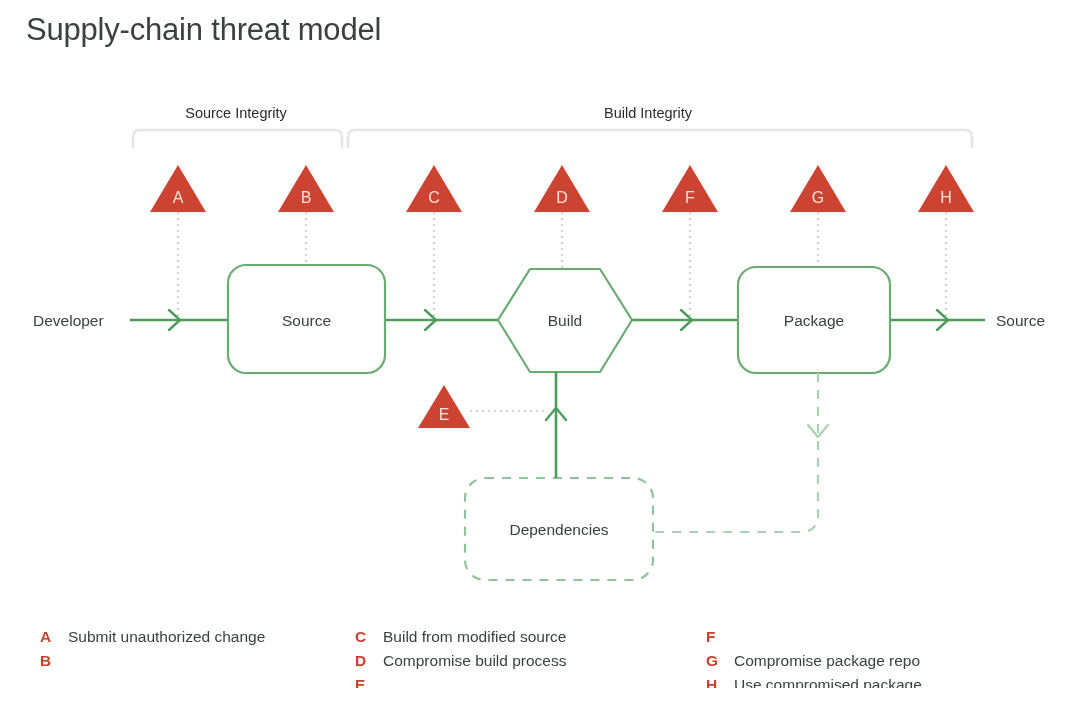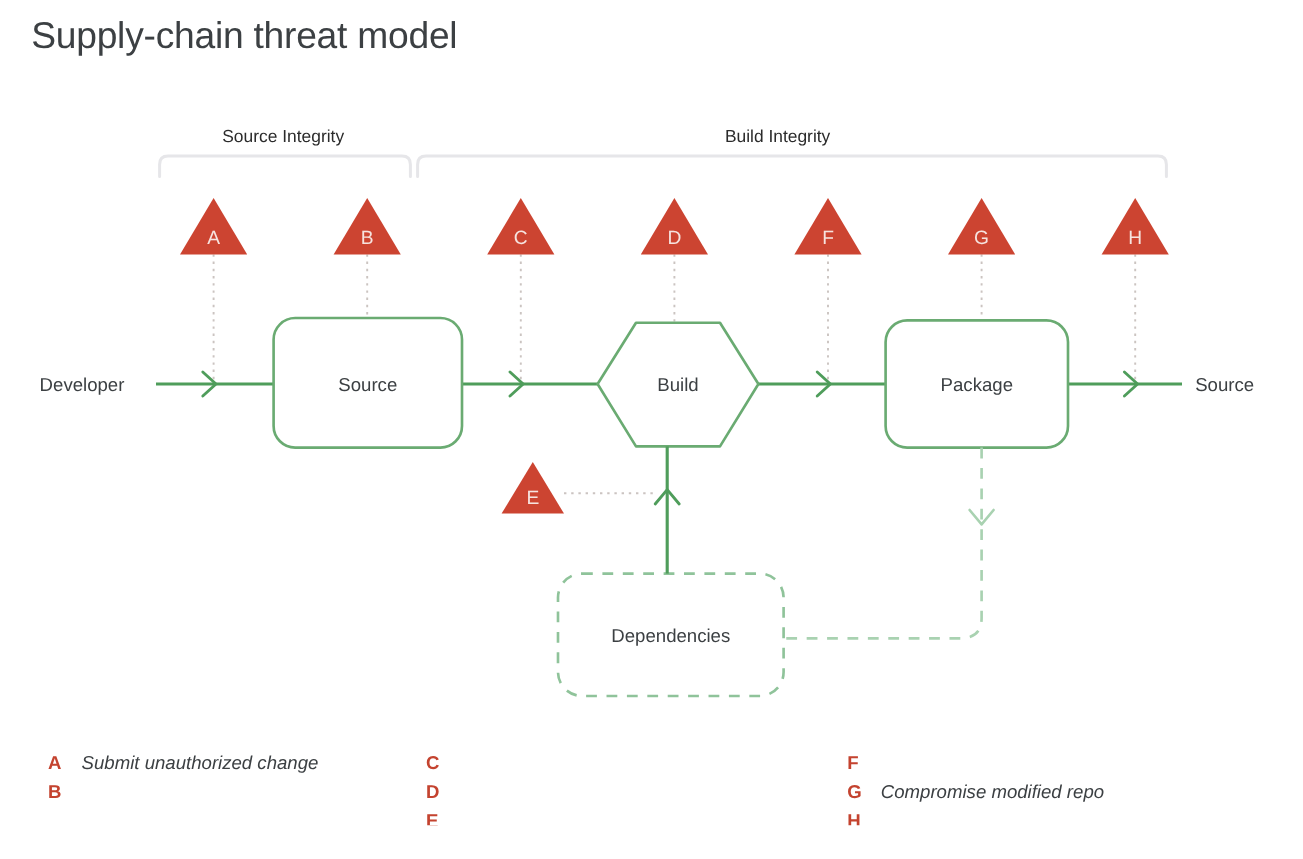--- a/index.html
+++ b/index.html
@@ -77,21 +77,20 @@
     font-size: 15.5px;
     font-weight: bold;
     color: #c4432f;
     font-family: "Liberation Sans", sans-serif;
   }
   .legend-text {
     font-size: 15.5px;
     color: #3c4043;
     white-space: nowrap;
     font-family: "Liberation Sans", sans-serif;
-    font-style: italic;
   }
 </style>
 </head>
 <body>
 
 <div id="page">
 
   <div id="title">Supply-chain threat model</div>
 
   <svg id="diagram" width="1086" height="620" viewBox="0 0 1086 620">
@@ -208,36 +207,39 @@
         <span class="legend-text">Submit unauthorized change</span>
       </div>
       <div class="legend-row">
         <span class="legend-key">B</span>
       </div>
     </div>
 
     <div class="legend-col" style="left:355px">
       <div class="legend-row">
         <span class="legend-key">C</span>
+        <span class="legend-text">Build from modified source</span>
       </div>
       <div class="legend-row">
         <span class="legend-key">D</span>
+        <span class="legend-text">Compromise build process</span>
       </div>
       <div class="legend-row">
         <span class="legend-key">E</span>
       </div>
     </div>
 
     <div class="legend-col" style="left:706px">
       <div class="legend-row">
         <span class="legend-key">F</span>
       </div>
       <div class="legend-row">
         <span class="legend-key">G</span>
-        <span class="legend-text">Compromise modified repo</span>
+        <span class="legend-text">Compromise package repo</span>
       </div>
       <div class="legend-row">
         <span class="legend-key">H</span>
+        <span class="legend-text">Use compromised package</span>
       </div>
     </div>
 
   </div>
 </div>
 
 </body></html>

